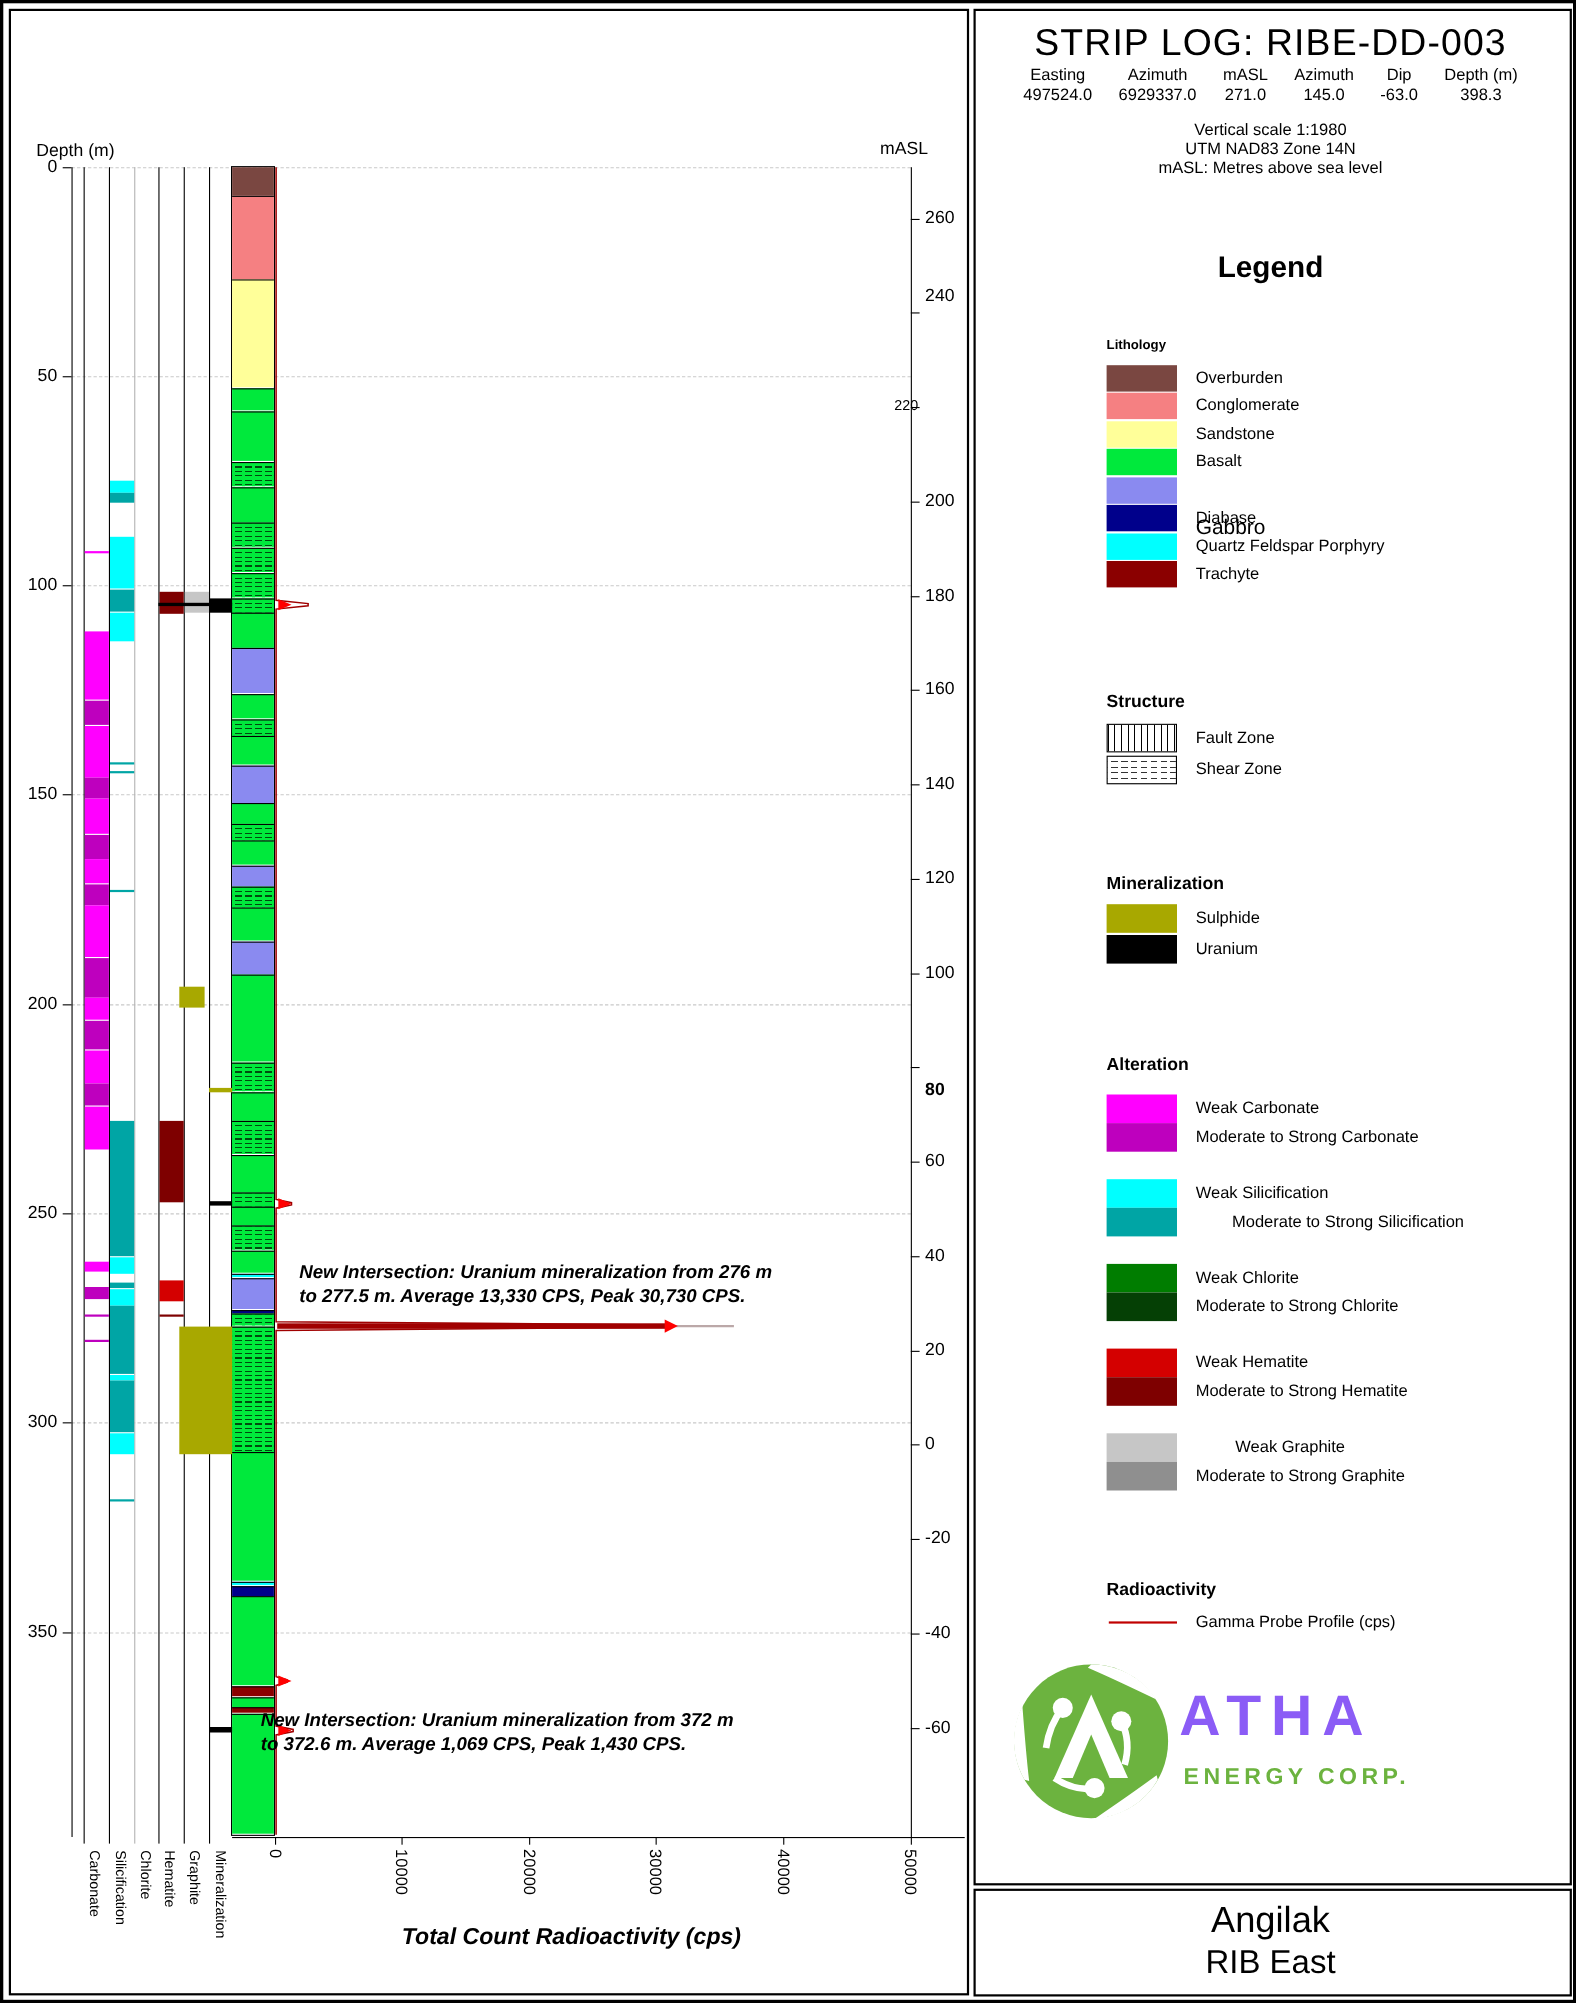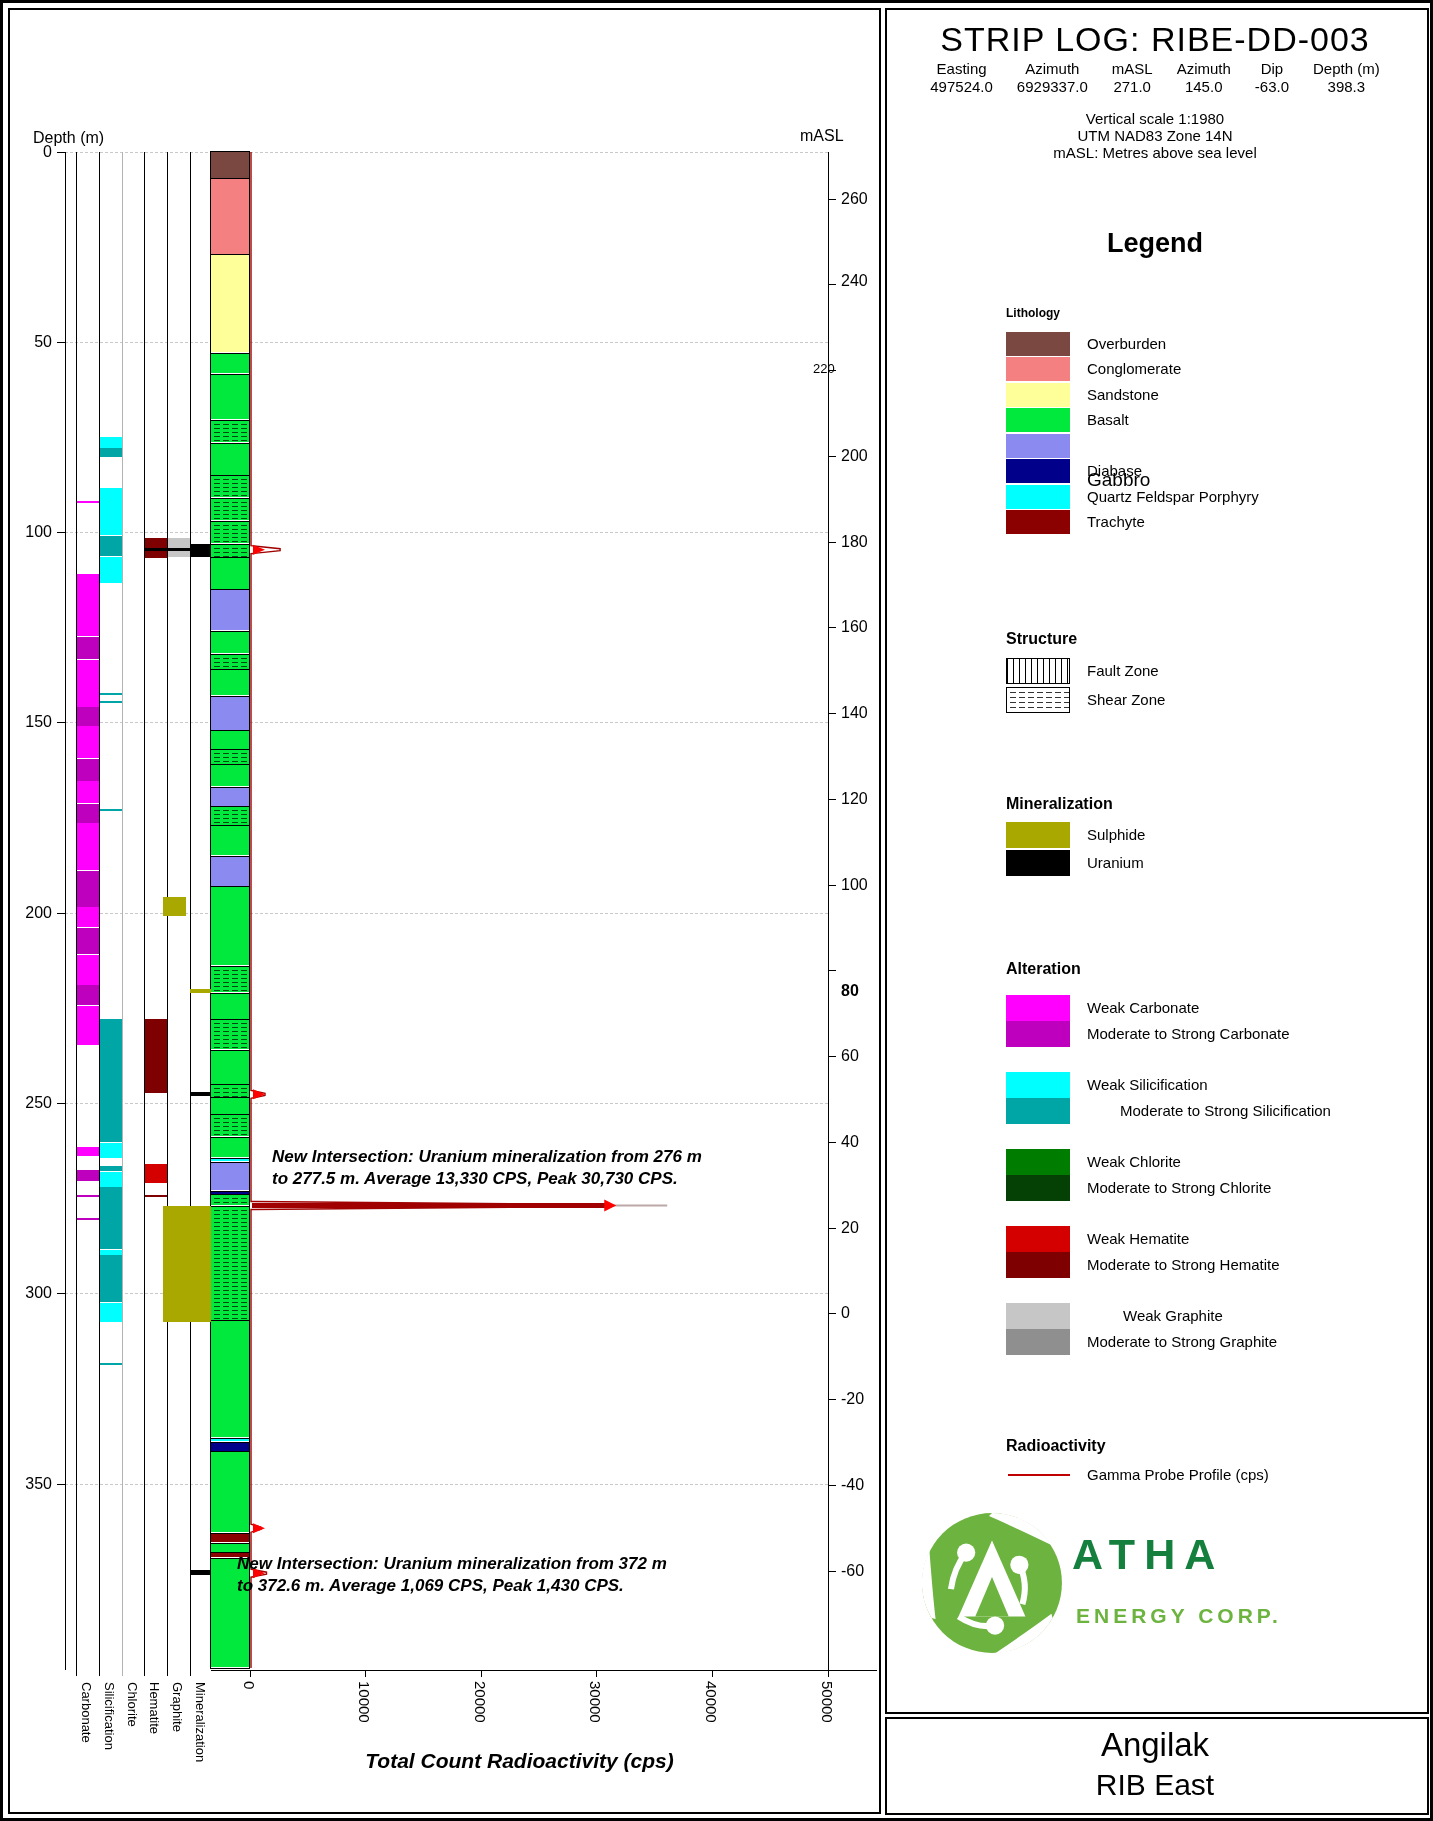--- a/index.html
+++ b/index.html
@@ -13,21 +13,21 @@
   .shear-green{background-image:repeating-linear-gradient(90deg,#00E93C 0 3px,rgba(0,0,0,0) 3px 9px),repeating-linear-gradient(180deg,rgba(0,0,0,0) 0 3px,#00490f 3px 4px);}
   .pat-shear-legend{background-color:#fff;background-image:repeating-linear-gradient(90deg,#fff 0 3px,rgba(0,0,0,0) 3px 9px),repeating-linear-gradient(180deg,rgba(0,0,0,0) 0 4px,#333 4px 5px);border:1px solid #000;}
   .pat-fault-legend{background-image:repeating-linear-gradient(90deg,#000 0 1px,#fff 1px 6px);border:1px solid #000;}
   #page-title{position:absolute;left:885px;top:20px;width:540px;text-align:center;font-size:34px;letter-spacing:1px;}
   .collar-row{position:absolute;left:885px;width:540px;display:flex;justify-content:center;gap:24px;}
   .collar-cell{text-align:center;font-size:15px;line-height:18px;}
   .notes{position:absolute;left:885px;width:540px;text-align:center;font-size:15px;line-height:17px;}
   #legend-title{position:absolute;left:885px;top:228px;width:540px;text-align:center;font-size:27px;font-weight:bold;}
   .annot{position:absolute;font-size:17px;font-weight:bold;font-style:italic;line-height:22px;white-space:nowrap;}
   #xaxis-title{position:absolute;left:211px;top:1749px;width:617px;text-align:center;font-size:21px;font-weight:bold;font-style:italic;}
-  #atha-word{position:absolute;left:1072px;top:1530px;font-size:43px;font-weight:600;letter-spacing:9px;color:#15803d;}
+  #atha-word{position:absolute;left:1072px;top:1530px;font-size:52px;font-weight:600;letter-spacing:9px;color:#8b5cf6;}
   #atha-sub{position:absolute;left:1076px;top:1604px;font-size:21px;font-weight:600;letter-spacing:4px;color:#6CB33F;}
   #footer-line1{position:absolute;left:885px;top:1726px;width:540px;text-align:center;font-size:33px;}
   #footer-line2{position:absolute;left:885px;top:1768px;width:540px;text-align:center;font-size:30px;}
 </style>
 </head>
 <body>
 
 <div id="frame"></div>
 <div class="panel" id="left-panel"></div>
 <div class="panel" id="right-panel"></div>
@@ -118,21 +118,21 @@
     <div style="left: 57px; top: 1103px; width: 8px; height: 1px; background: rgb(0, 0, 0); position: absolute;"></div>
     <div style="left: 14px; top: 1094px; width: 38px; text-align: right; font-size: 16px; position: absolute;">250</div>
     <div style="left: 57px; top: 1293px; width: 8px; height: 1px; background: rgb(0, 0, 0); position: absolute;"></div>
     <div style="left: 14px; top: 1284px; width: 38px; text-align: right; font-size: 16px; position: absolute;">300</div>
     <div style="left: 57px; top: 1484px; width: 8px; height: 1px; background: rgb(0, 0, 0); position: absolute;"></div>
     <div style="left: 14px; top: 1475px; width: 38px; text-align: right; font-size: 16px; position: absolute;">350</div>
     <div style="left: 828px; top: 152px; width: 1px; height: 1518px; background: rgb(0, 0, 0); position: absolute;"></div>
     <div style="left: 828px; top: 199px; width: 8px; height: 1px; background: rgb(0, 0, 0); position: absolute;"></div>
     <div style="left: 841px; top: 190px; font-size: 16px; position: absolute;">260</div>
     <div style="left: 828px; top: 284px; width: 8px; height: 1px; background: rgb(0, 0, 0); position: absolute;"></div>
-    <div style="left: 841px; top: 272px; font-size: 16px; position: absolute; text-align: center;">240</div>
+    <div style="left: 841px; top: 261px; font-size: 16px; position: absolute; text-align: center;">240</div>
     <div style="left: 828px; top: 370px; width: 8px; height: 1px; background: rgb(0, 0, 0); position: absolute;"></div>
     <div style="left: 813px; top: 361px; font-size: 13px; position: absolute;">220</div>
     <div style="left: 828px; top: 456px; width: 8px; height: 1px; background: rgb(0, 0, 0); position: absolute;"></div>
     <div style="left: 841px; top: 447px; font-size: 16px; position: absolute;">200</div>
     <div style="left: 828px; top: 542px; width: 8px; height: 1px; background: rgb(0, 0, 0); position: absolute;"></div>
     <div style="left: 841px; top: 533px; font-size: 16px; position: absolute;">180</div>
     <div style="left: 828px; top: 627px; width: 8px; height: 1px; background: rgb(0, 0, 0); position: absolute;"></div>
     <div style="left: 841px; top: 618px; font-size: 16px; position: absolute;">160</div>
     <div style="left: 828px; top: 713px; width: 8px; height: 1px; background: rgb(0, 0, 0); position: absolute;"></div>
     <div style="left: 841px; top: 704px; font-size: 16px; position: absolute;">140</div>

